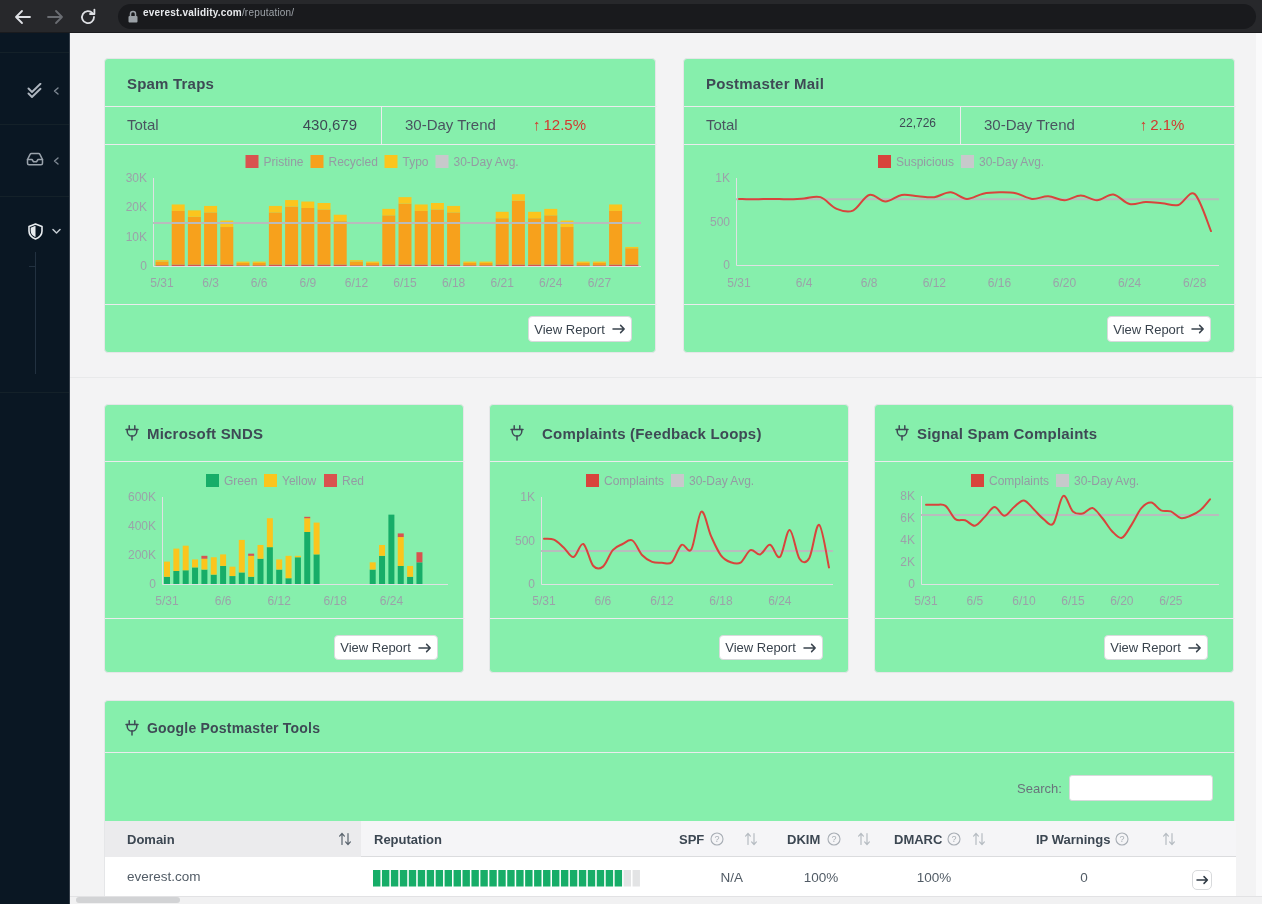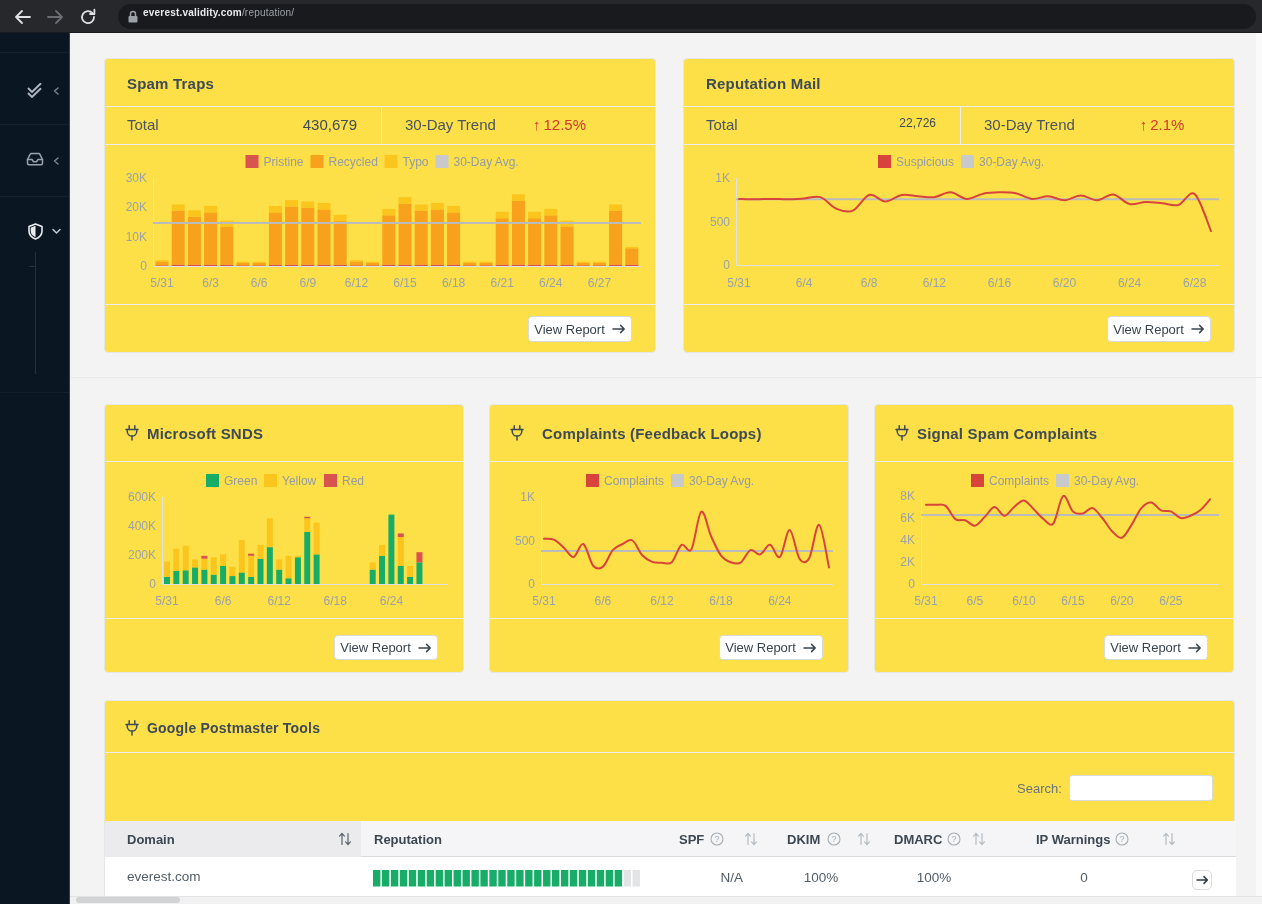--- a/index.html
+++ b/index.html
@@ -1,17 +1,17 @@
 <!DOCTYPE html>
 <html><head><meta charset="utf-8">
 <style>
 *{margin:0;padding:0;box-sizing:border-box;}
 html,body{width:1262px;height:904px;overflow:hidden;background:#F3F3F4;font-family:"Liberation Sans",sans-serif;}
 .abs{position:absolute;}
-.card{position:absolute;background:#fde047;border:1px solid #E5E6E8;border-radius:4px;}
+.card{position:absolute;background:#86efac;border:1px solid #E5E6E8;border-radius:4px;}
 .ctitle{position:absolute;font-size:15px;font-weight:bold;color:#3E4A55;letter-spacing:.2px;}
 .hline{position:absolute;height:1px;background:#EBECEE;}
 .vline{position:absolute;width:1px;background:#EBECEE;}
 .btn{position:absolute;border:1px solid #D8DADC;border-radius:4px;background:#fff;color:#39434D;font-size:13px;display:flex;align-items:center;justify-content:center;}
 svg{position:absolute;left:0;top:0;}
 </style></head>
 <body>
 
 <div class="abs" style="left:0;top:0;width:1262px;height:33px;background:#27282B;"></div>
 <div class="abs" style="left:0;top:32px;width:1262px;height:1px;background:#1A1B1E;"></div>
@@ -195,21 +195,21 @@
         <text x="251.4" y="228" font-size="12" fill="#9BA2A9" text-anchor="middle" font-weight="normal" font-family="Liberation Sans, sans-serif">6/12</text>
         <text x="300" y="228" font-size="12" fill="#9BA2A9" text-anchor="middle" font-weight="normal" font-family="Liberation Sans, sans-serif">6/15</text>
         <text x="348.6" y="228" font-size="12" fill="#9BA2A9" text-anchor="middle" font-weight="normal" font-family="Liberation Sans, sans-serif">6/18</text>
         <text x="397.2" y="228" font-size="12" fill="#9BA2A9" text-anchor="middle" font-weight="normal" font-family="Liberation Sans, sans-serif">6/21</text>
         <text x="445.8" y="228" font-size="12" fill="#9BA2A9" text-anchor="middle" font-weight="normal" font-family="Liberation Sans, sans-serif">6/24</text>
         <text x="494.4" y="228" font-size="12" fill="#9BA2A9" text-anchor="middle" font-weight="normal" font-family="Liberation Sans, sans-serif">6/27</text>
       </svg>
     </div>
 </div>
 <div class="card" style="left:683px;top:58px;width:552px;height:295px;">
-<div class="ctitle" style="left:22px;top:16px;">Reputation Mail</div>
+<div class="ctitle" style="left:22px;top:16px;">Postmaster Mail</div>
 <div class="hline" style="left:0;top:47px;width:552px;"></div>
 <div class="hline" style="left:0;top:85px;width:552px;"></div>
 <div class="vline" style="left:276px;top:47px;height:38px;"></div>
 <div class="abs" style="left:22px;top:57px;font-size:15px;color:#4A5560;">Total</div>
 <div class="abs" style="left:152px;top:57px;width:100px;text-align:right;font-size:12px;color:#3E4A55;">22,726</div>
 <div class="abs" style="left:300px;top:57px;font-size:15px;color:#4A5560;">30-Day Trend</div>
 <div class="abs" style="left:428px;top:57px;width:100px;text-align:center;font-size:15px;color:#D23A2E;"><span style="font-weight:bold;">↑</span> 2.1%</div>
 <div class="hline" style="left:0;top:245px;width:552px;"></div>
 <div class="btn" style="left:423px;top:257px;width:104px;height:26px;">View Report<svg style="position:static;margin-left:7px;" width="14" height="10" viewBox="0 0 14 10">
         <path d="M1 5 H12.2 M8.6 1.4 L12.2 5 L8.6 8.6" stroke="#3A444E" stroke-width="1.5" fill="none" stroke-linecap="round" stroke-linejoin="round"></path>

